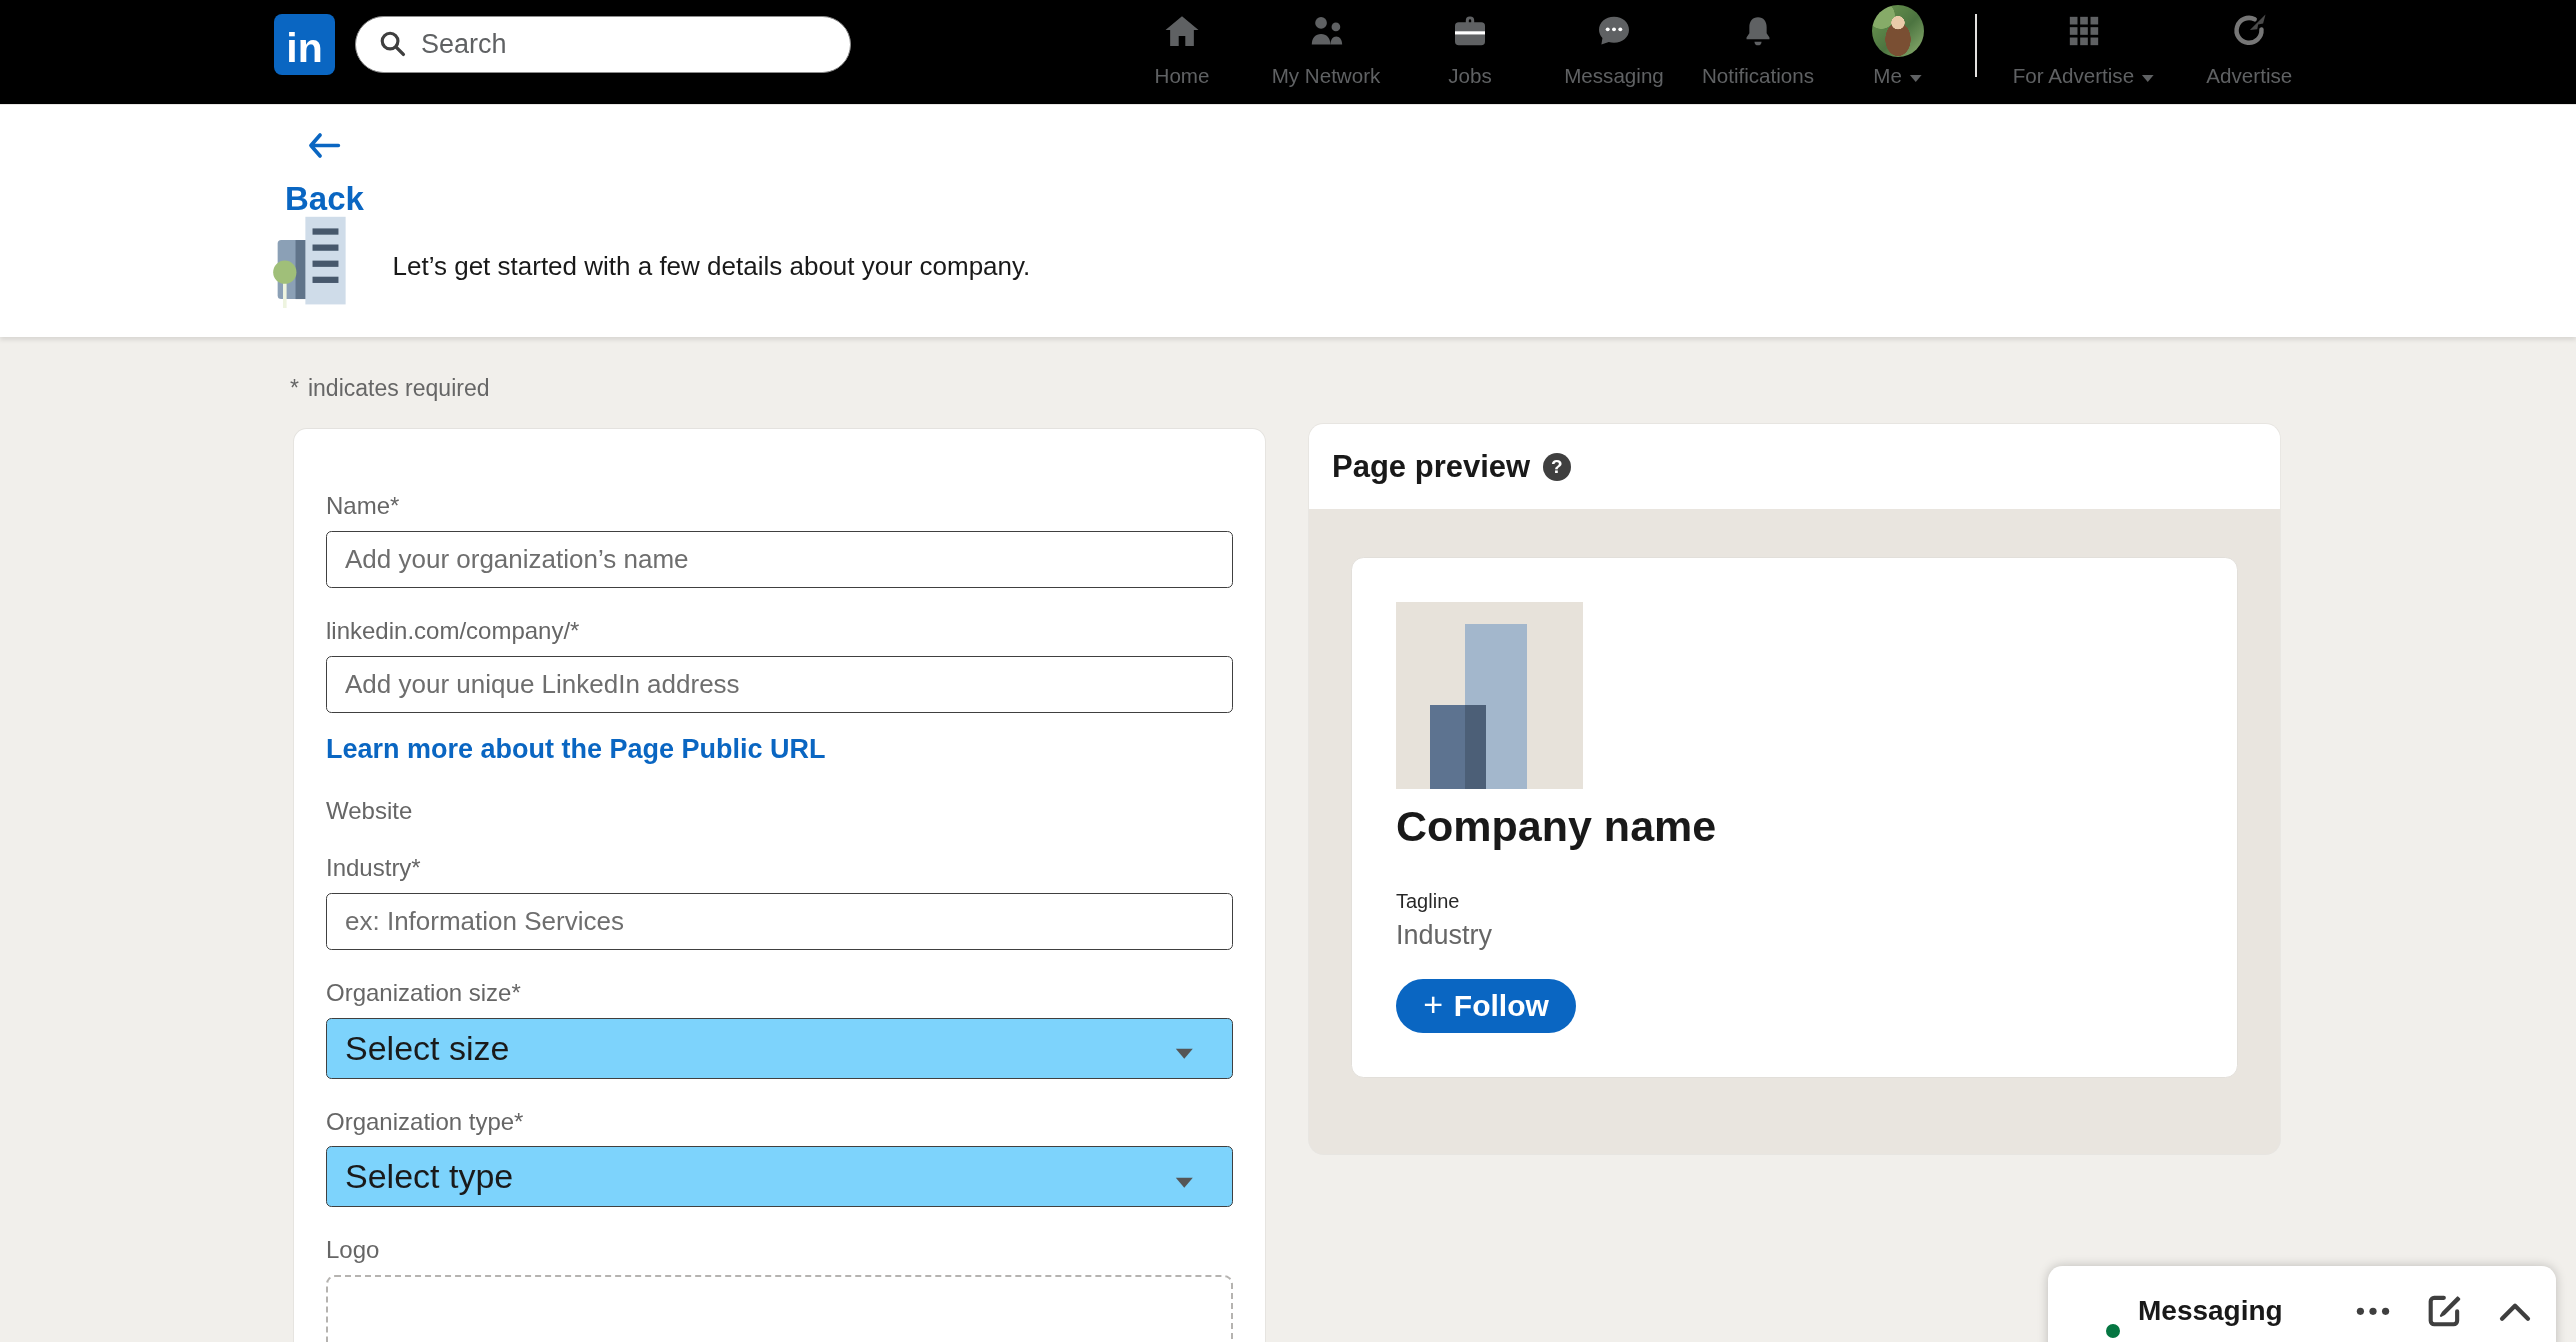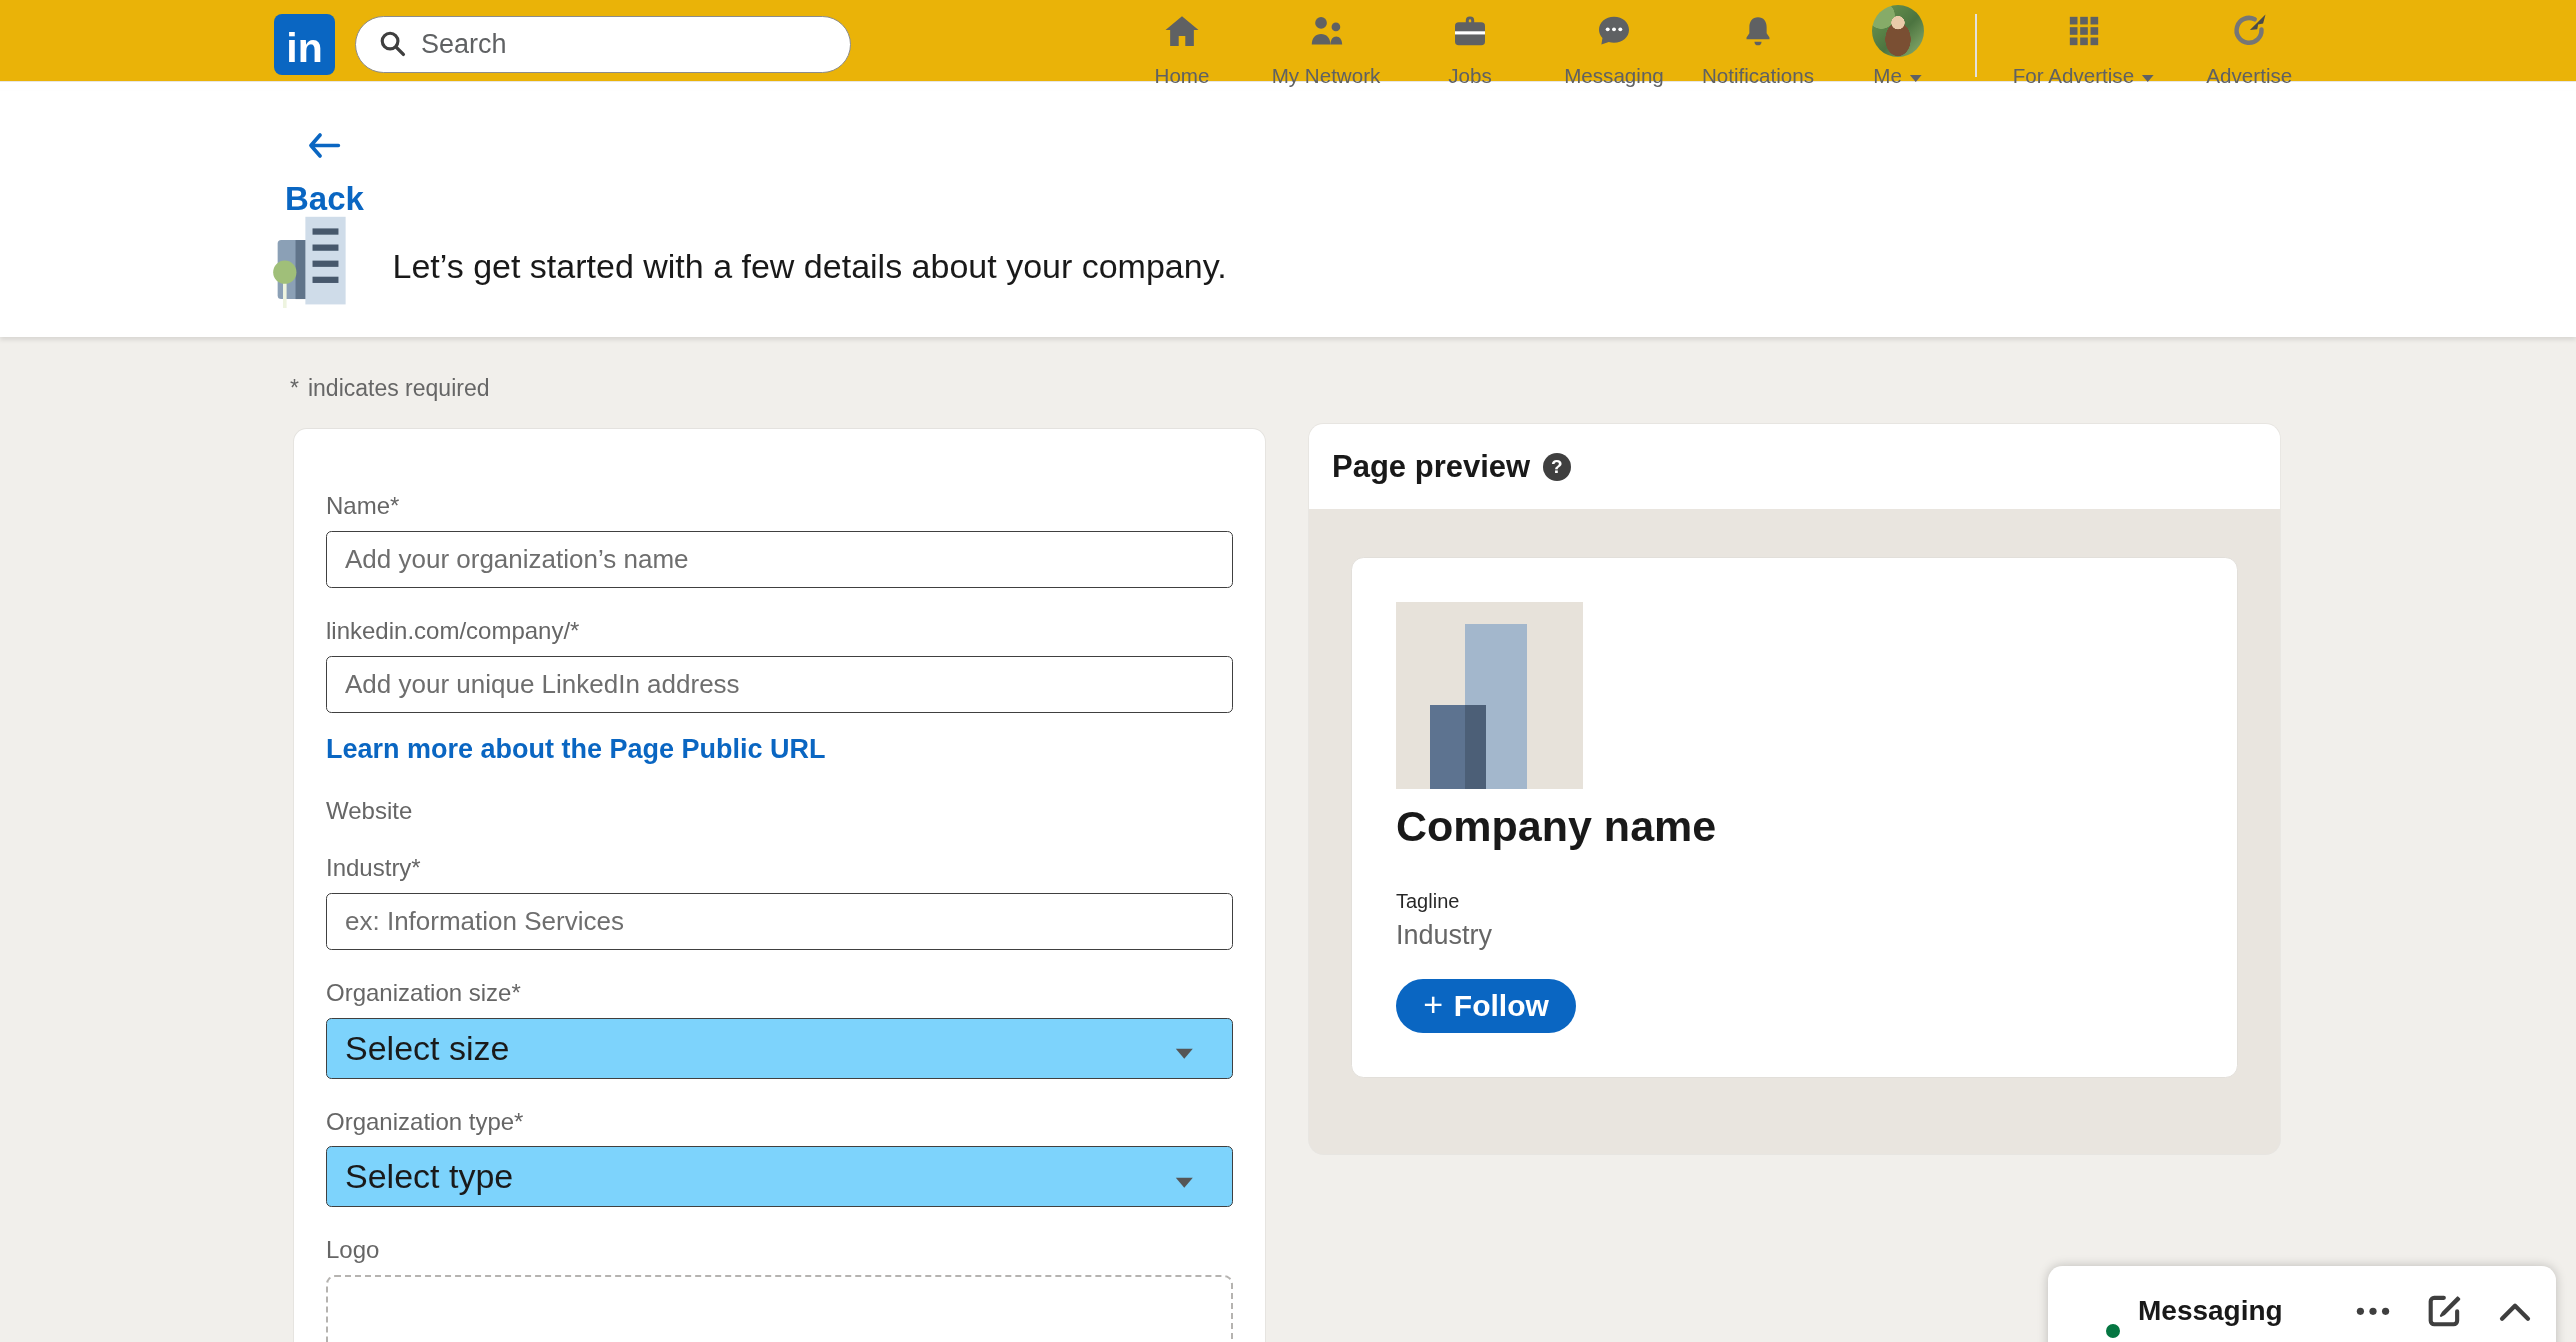--- a/index.html
+++ b/index.html
@@ -3,22 +3,22 @@
 <meta charset="utf-8">
 <style>
   * { margin:0; padding:0; box-sizing:border-box; }
   html,body { width:2576px; height:1343px; overflow:hidden; }
   body {
     font-family:"Liberation Sans", sans-serif;
     background:#ffffff; position:relative; color:#1a1a1a;
   }
 
   
-  .topnav { position:absolute; top:0; left:0; width:2576px; height:82px;
-            background:#eab308; border-bottom:1.8px solid #e8e6e4; z-index:20; }
+  .topnav { position:absolute; top:0; left:0; width:2576px; height:105px;
+            background:#000000; border-bottom:1.8px solid #e8e6e4; z-index:20; }
   .li-logo { position:absolute; left:274px; top:14.4px; width:61px; height:61px;
              background:#0a66c2; border-radius:8px; color:#fff; cursor:pointer;
              display:flex; align-items:flex-end; justify-content:center; }
   .li-logo span { font-size:41px; font-weight:bold; line-height:1; padding-bottom:6.3px; }
   .search-pill { position:absolute; left:355px; top:16px; width:496px; height:57px;
                  border:1.8px solid #8c8c8c; border-radius:30px; background:#fff;
                  display:flex; align-items:center; padding:0 14.4px 0 21.5px; }
   .search-pill svg { flex:0 0 auto; margin-right:14.4px; }
   .search-input { border:none; outline:none; width:100%; font-size:27px;
                   font-family:inherit; color:#333; background:transparent; }
@@ -39,21 +39,21 @@
               radial-gradient(ellipse at 50% 66%, #7a4f33 0 34%, rgba(0,0,0,0) 35%),
               radial-gradient(circle at 18% 20%, #86ab68 0 22%, rgba(0,0,0,0) 23%),
               linear-gradient(135deg, #6f9a52, #4c7440 55%, #8fb272); }
 
   
   .page-header { position:absolute; top:91px; left:0; width:2576px; height:246px;
                  background:#fff; box-shadow:0 2.7px 4.5px rgba(0,0,0,0.10); z-index:10; }
   .back-link { position:absolute; left:285px; top:38px; display:flex; align-items:center; gap:12.6px;
                color:#0a66c2; font-size:33px; font-weight:bold; cursor:pointer;flex-direction:column; }
   .hero { position:absolute; left:272px; top:124px; display:flex; align-items:center; gap:30.5px; }
-  .hero-title { font-size:34px; color:rgba(0,0,0,0.9);margin-top:6px; }
+  .hero-title { font-size:26px; color:rgba(0,0,0,0.9);margin-top:6px; }
 
   
   .main-bg { position:absolute; top:337px; left:0; width:2576px; height:1006px; background:#f1efeb; }
   .required-note { position:absolute; left:290px; top:375px; font-size:23px; color:#666; z-index:5; }
   .required-note .star { margin-right:9px; }
 
   
   .form-card { position:absolute; left:294px; top:429px; width:971px; height:1301px;
                background:#fff; border-radius:12.6px; box-shadow:0 0 0 0.9px rgba(0,0,0,0.05);
                padding:63px 32px; z-index:5; }

